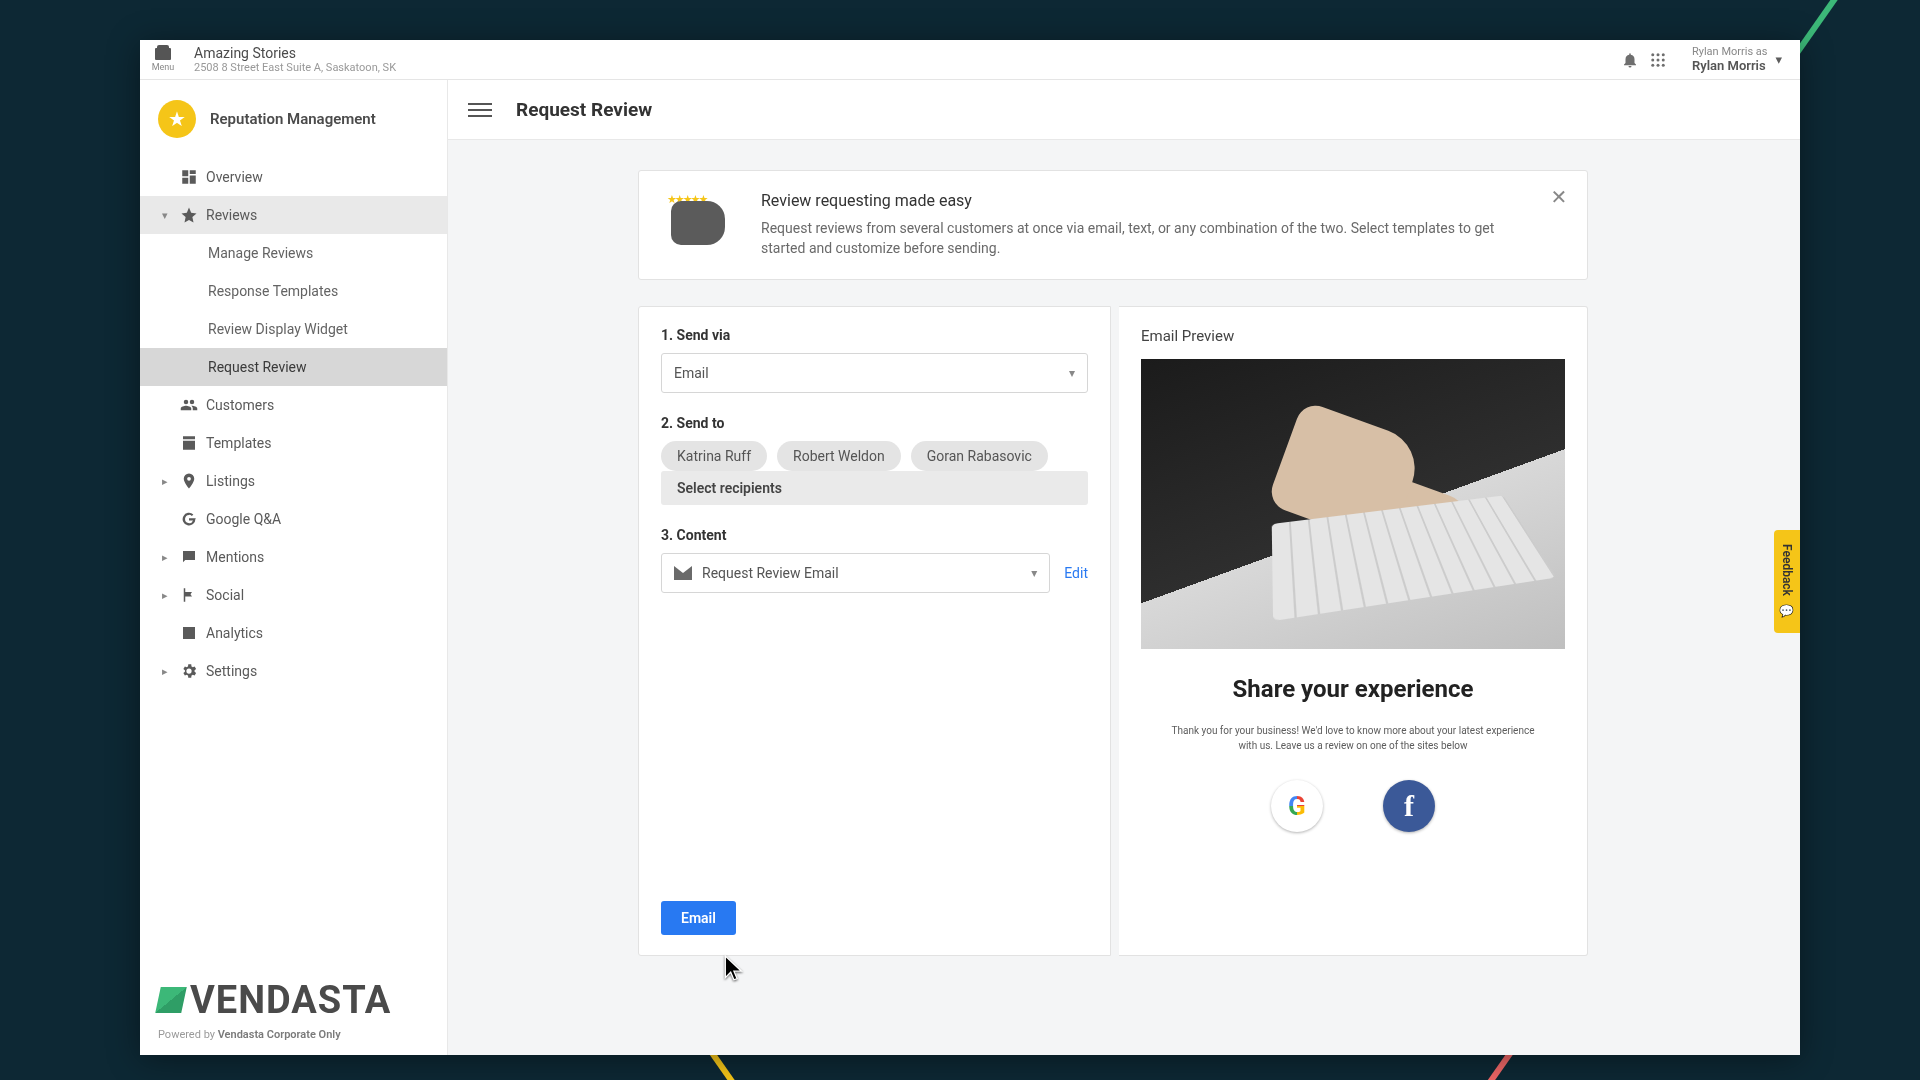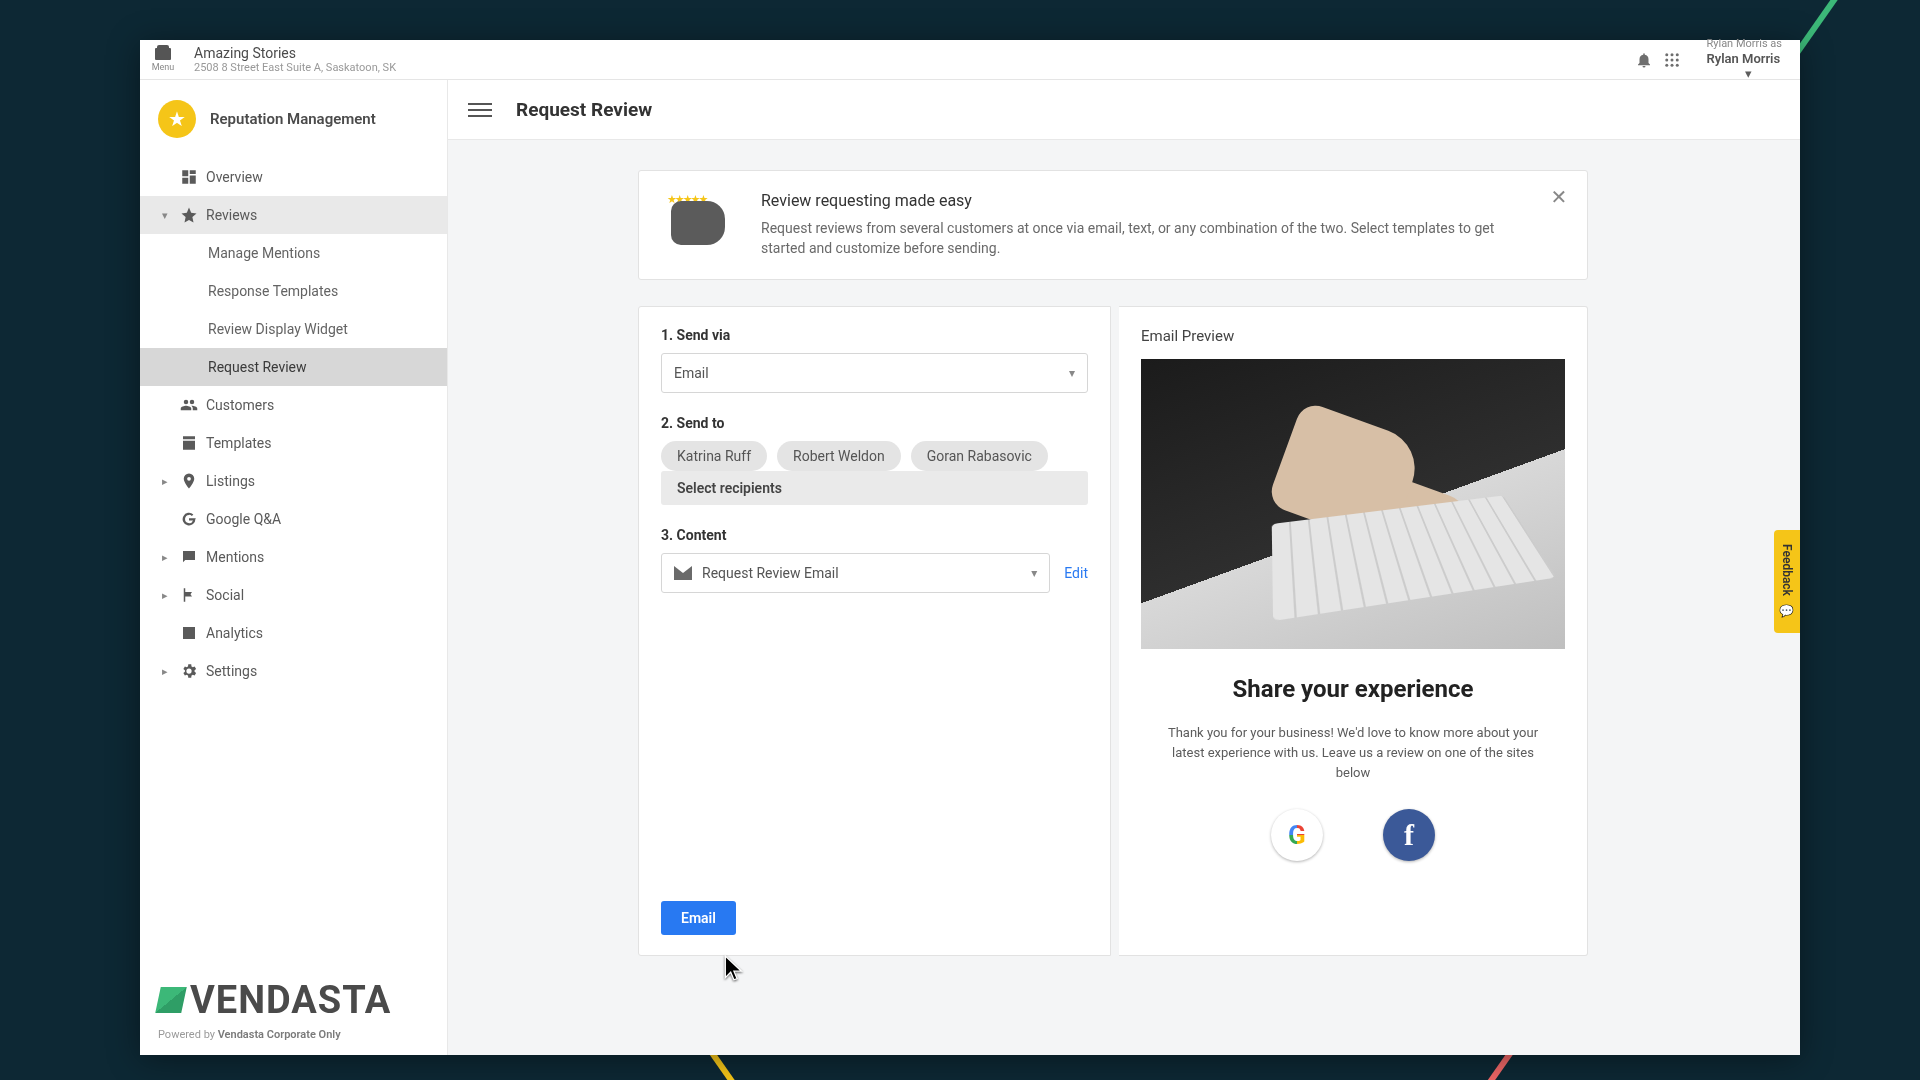--- a/index.html
+++ b/index.html
@@ -43,21 +43,21 @@
     display: flex; flex-direction: column; align-items: center;
     font-size: 9px; color: #888;
   }
   .topbar .menu-box .store { width:16px; height:12px; background:#555; margin-bottom:2px; border-radius:1px; position:relative; }
   .topbar .menu-box .store::before { content:""; position:absolute; top:-3px; left:2px; right:2px; height:3px; background:#555; border-radius:2px 2px 0 0;}
   .topbar .titles { margin-left: 14px; line-height: 1.2; }
   .topbar .titles .t1 { color:#4b4b4b; font-size:14px; }
   .topbar .titles .t2 { font-size:11px; color:#999; }
   .topbar .spacer { flex: 1; }
   .topbar .ic { width: 28px; height: 28px; display:flex; align-items:center; justify-content:center; color:#6e6e6e; cursor:pointer; }
-  .topbar .user { margin-left: 20px; text-align: left; line-height:1.2; cursor:pointer; display:flex; align-items:center;flex-direction:column; }
+  .topbar .user { margin-left: 20px; text-align: left; line-height:1.2; cursor:pointer; display:flex; align-items:center; }
   .topbar .user .small { font-size: 11px; color:#888; }
   .topbar .user .name { font-size: 13px; font-weight:600; color:#555; }
   .topbar .user .caret { margin-left:8px; }
 
   
   .body { flex:1; display:flex; min-height:0; }
 
   
   .sidebar {
     width: 308px;
@@ -221,21 +221,21 @@
     transform: perspective(500px) rotateX(50deg) rotateZ(-12deg);
     border-radius:6px;
   }
   .preview-img::before{
     content:""; position:absolute; left:140px; top:60px; width:130px; height:110px;
     background:#d7bfa6; border-radius:20px 40px 50px 20px;
     transform: rotate(20deg);
     box-shadow: 80px 30px 0 -10px #d7bfa6;
   }
   .preview-h { font-size:24px; font-weight:700; color:#222; text-align:center; margin:26px 0 20px; }
-  .preview-p { font-size:13px; color:#5c5c5c; text-align:center; line-height:1.55; padding:0 24px; margin-bottom:26px;}
+  .preview-p { font-size:10px; color:#5c5c5c; text-align:center; line-height:1.55; padding:0 24px; margin-bottom:26px;}
   .preview-icons { display:flex; justify-content:center; gap:60px; }
   .gicon, .ficon { width:52px; height:52px; border-radius:50%; display:flex; align-items:center; justify-content:center; box-shadow:0 1px 3px rgba(0,0,0,.3); cursor:pointer;}
   .gicon { background:#fff; }
   .gicon span { font-weight:700; font-size:26px;
     background: conic-gradient(#ea4335 0 90deg,#fbbc05 90deg 180deg,#34a853 180deg 270deg,#4285f4 270deg 360deg);
     -webkit-background-clip:text; background-clip:text; color:transparent;}
   .ficon { background:#3b5998; color:#fff; font-weight:700; font-size:30px; font-family:Georgia,serif;}
 
   
   .feedback {
@@ -324,21 +324,21 @@
         <div class="item active">
           <span class="chev">▾</span>
           <span class="icn">
               <svg viewBox="0 0 24 24">
                 <path d="M12 2l2.9 6.9L22 10l-5.5 4.8L18 22l-6-3.5L6 22l1.5-7.2L2 10l7.1-1.1z"></path>
               </svg>
             </span>
           <span class="lbl">Reviews</span>
         </div>
         <div class="sub">
-            <span>Manage Mentions</span>
+            <span>Manage Reviews</span>
           </div>
         <div class="sub">
             <span>Response Templates</span>
           </div>
         <div class="sub">
             <span>Review Display Widget</span>
           </div>
         <div class="sub sel">
             <span>Request Review</span>
           </div>

